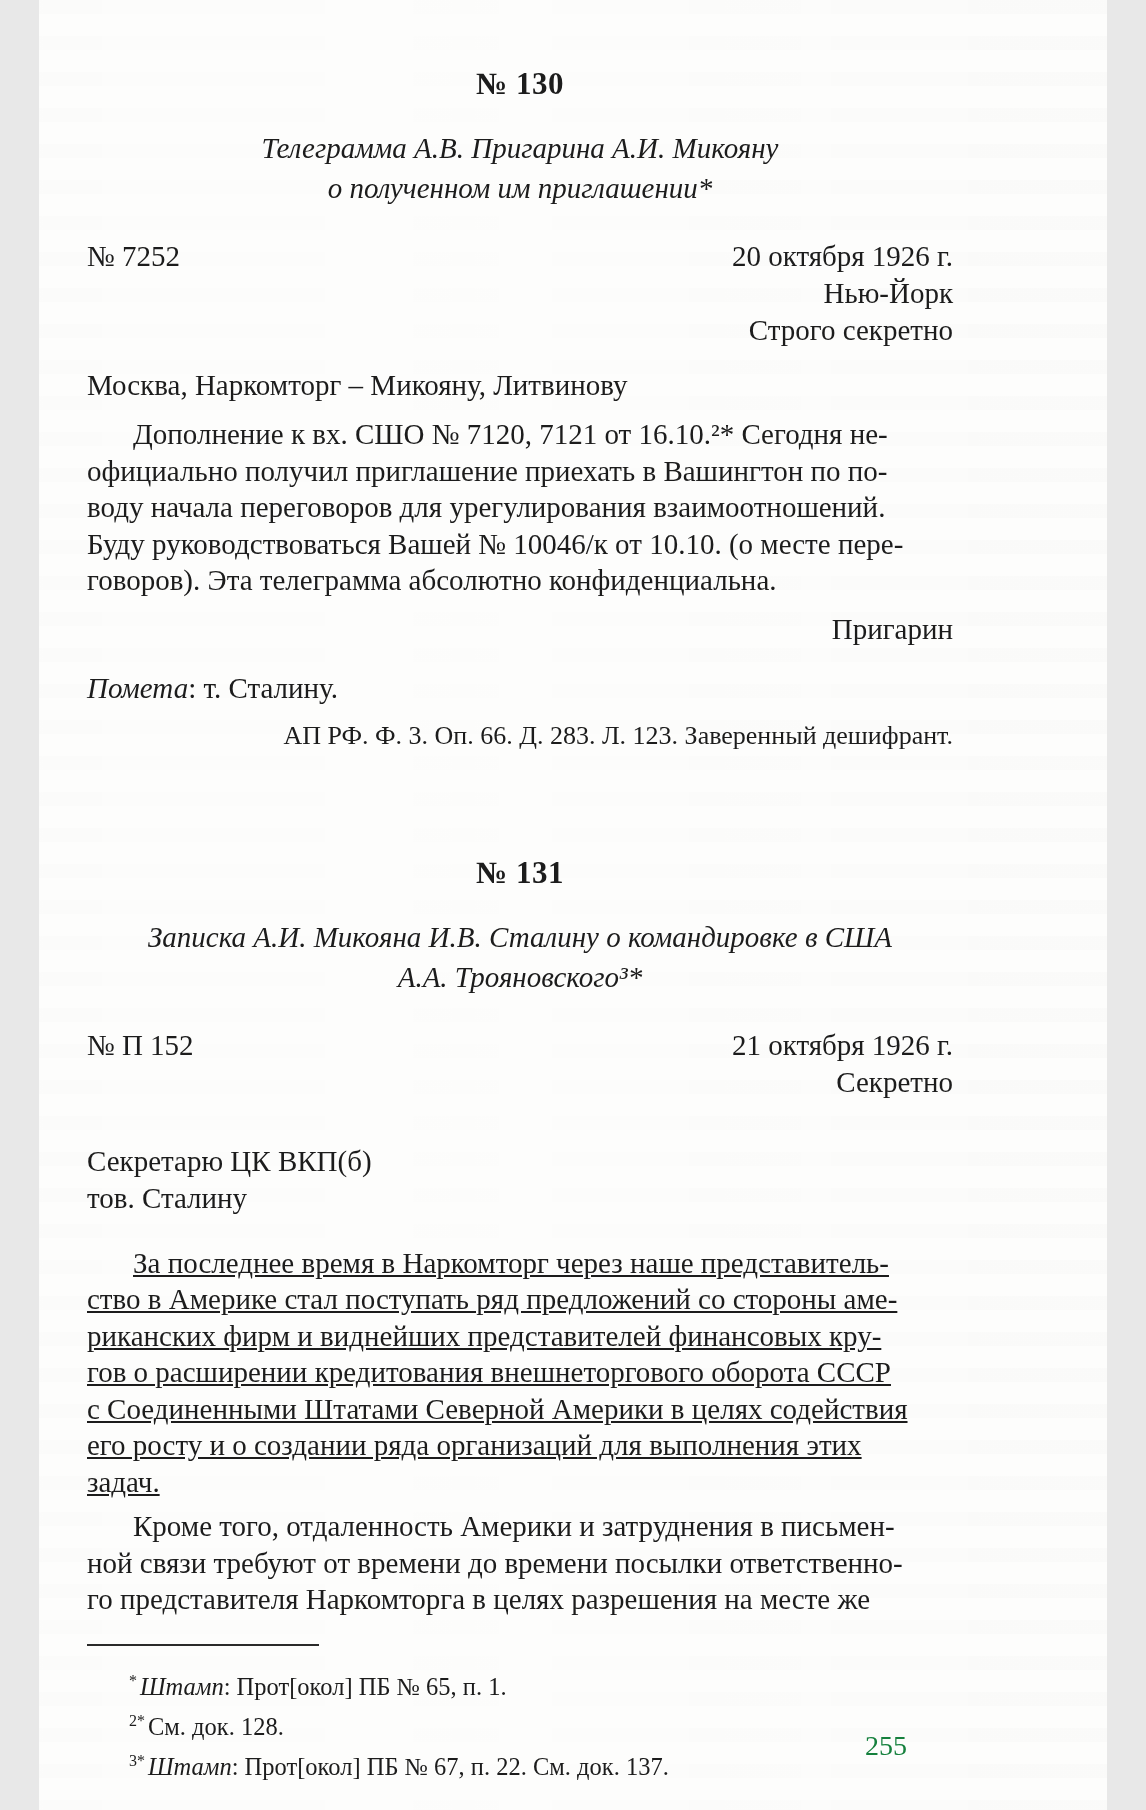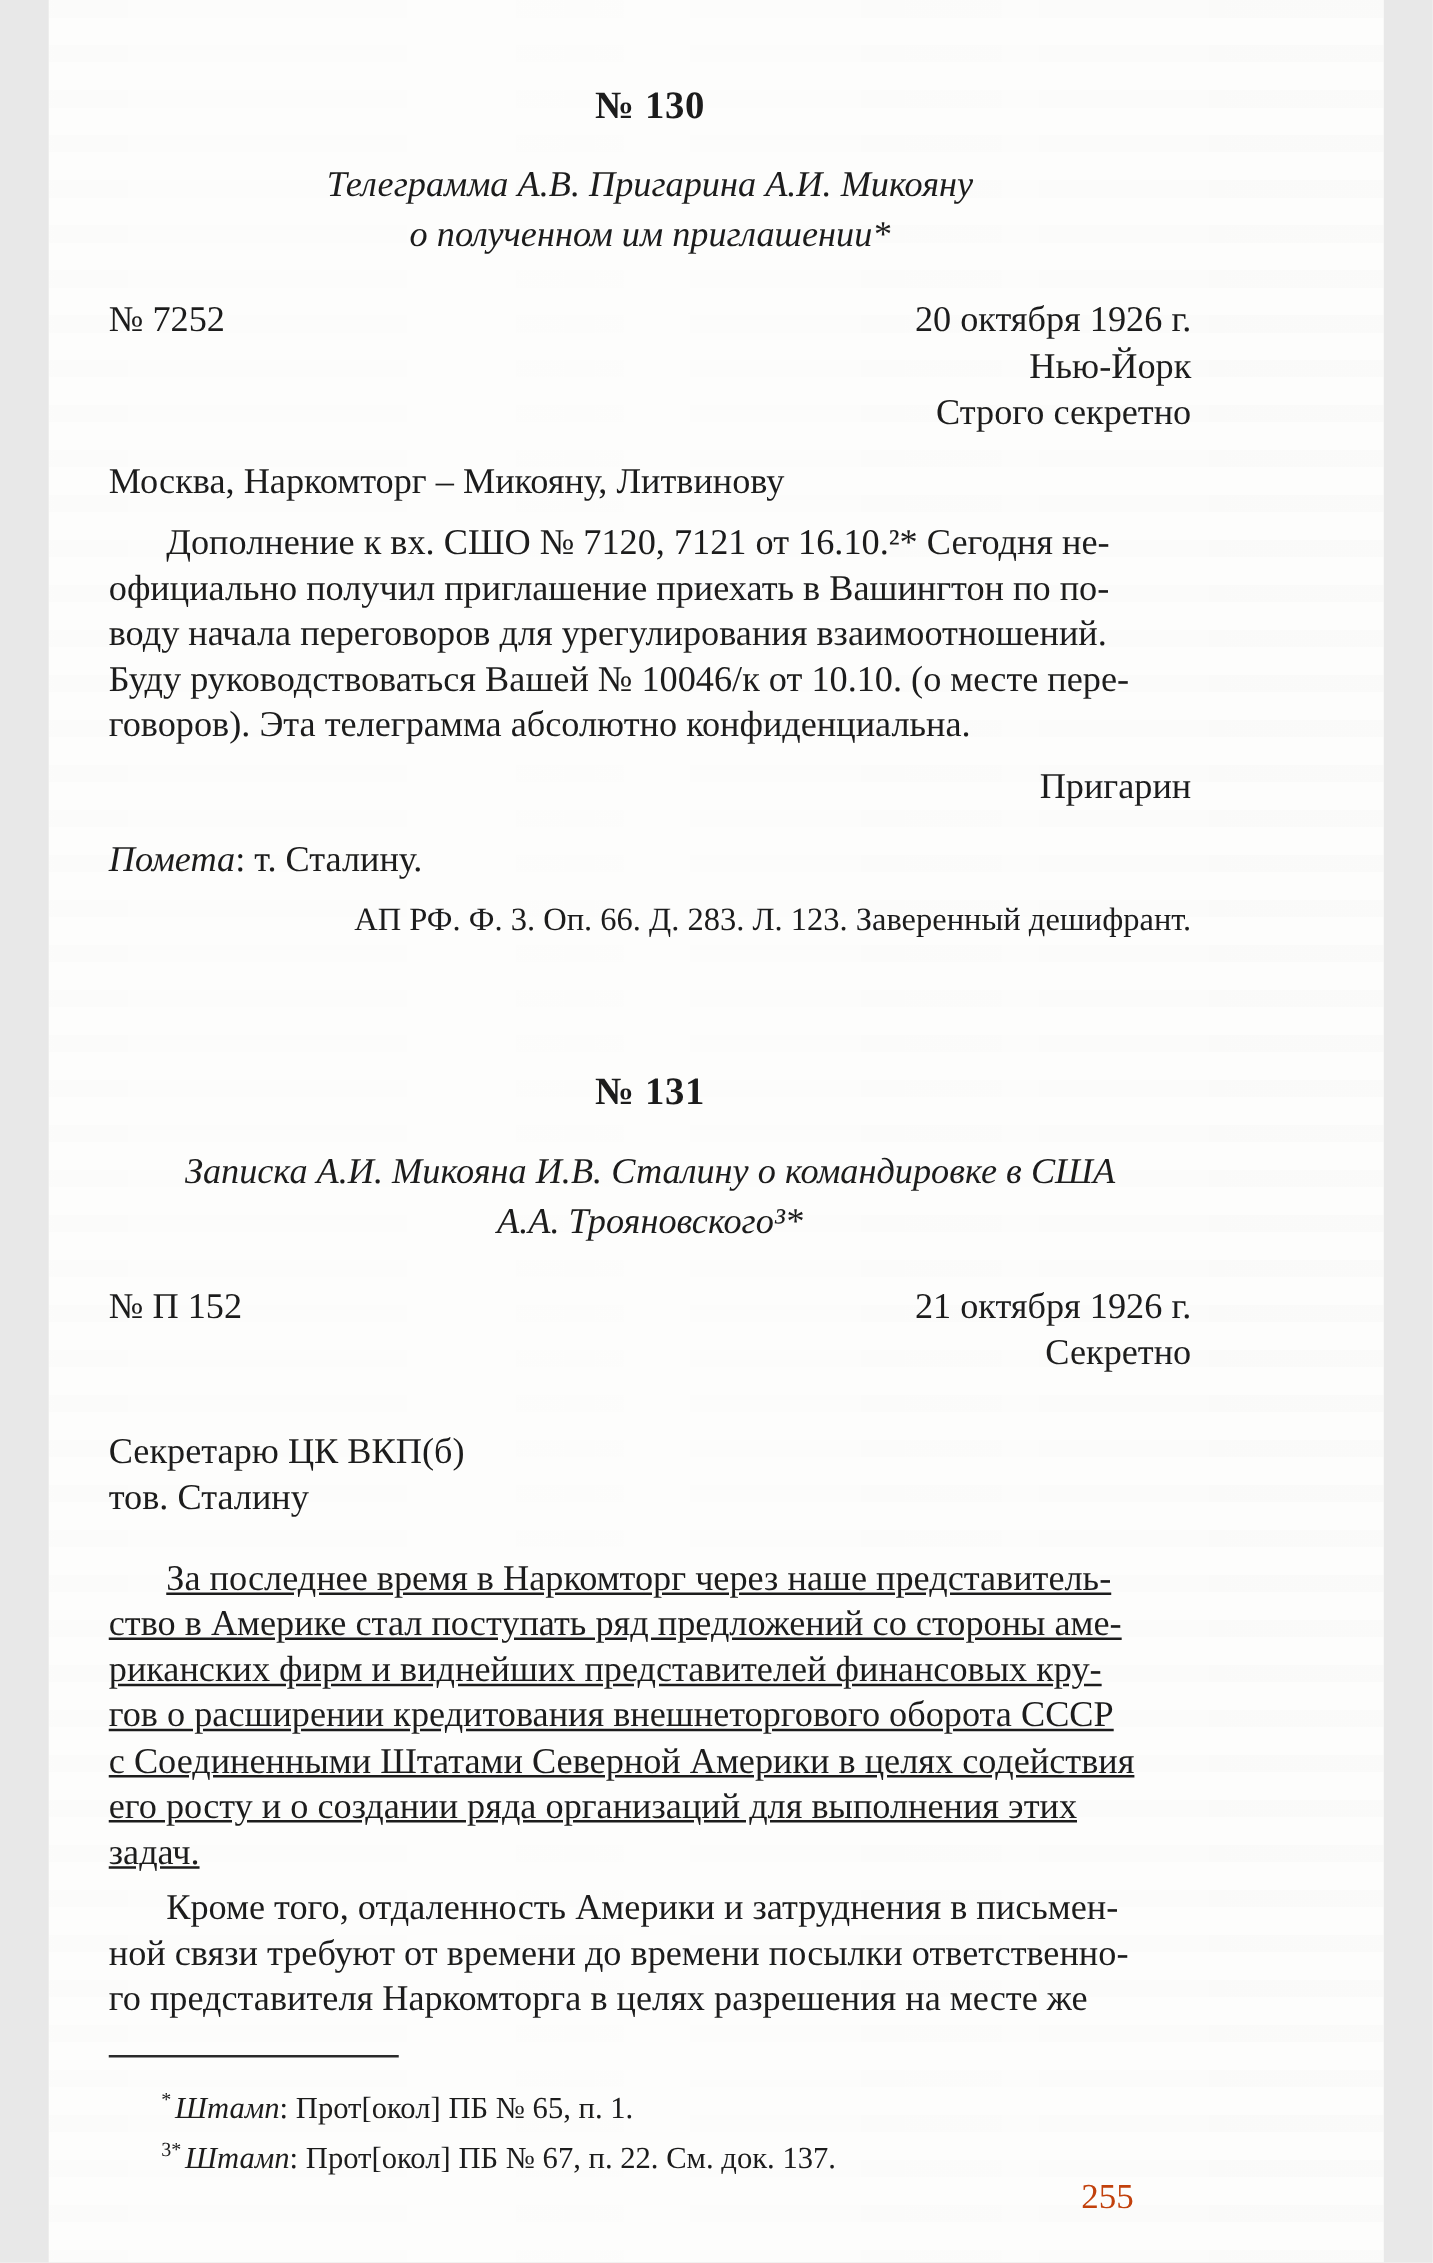--- a/index.html
+++ b/index.html
@@ -99,23 +99,23 @@
   }
   .fn-marker {
     vertical-align: super;
     font-size: 16px;
     margin-right: 3px;
   }
   .fn-italic { font-style: italic; }
   .page-number {
     position: absolute;
     right: 200px;
-    bottom: 36px;
+    bottom: 48px;
     font-size: 28px;
-    color: #c2410c;
+    color: #15803d;
   }
 </style>
 </head>
 <body>
 
 <div class="page">
   <div class="content">
 
     <div>
       <div class="doc-heading">№ 130</div>
@@ -162,20 +162,23 @@
 ной связи требуют от времени до времени посылки ответственно-
 го представителя Наркомторга в целях разрешения на месте же</div>
     </div>
 
     <div class="footnote-block">
       <hr class="footnote-rule">
       <div class="footnote">
         <span class="fn-marker">*</span><span class="fn-italic">Штамп</span><span>: Прот[окол] ПБ № 65, п. 1.</span>
       </div>
       <div class="footnote">
+        <span class="fn-marker">2*</span><span class="fn-italic"></span><span>См. док. 128.</span>
+      </div>
+      <div class="footnote">
         <span class="fn-marker">3*</span><span class="fn-italic">Штамп</span><span>: Прот[окол] ПБ № 67, п. 22. См. док. 137.</span>
       </div>
     </div>
 
   </div>
 
   <div class="page-number">255</div>
 </div>
 
 </body></html>

